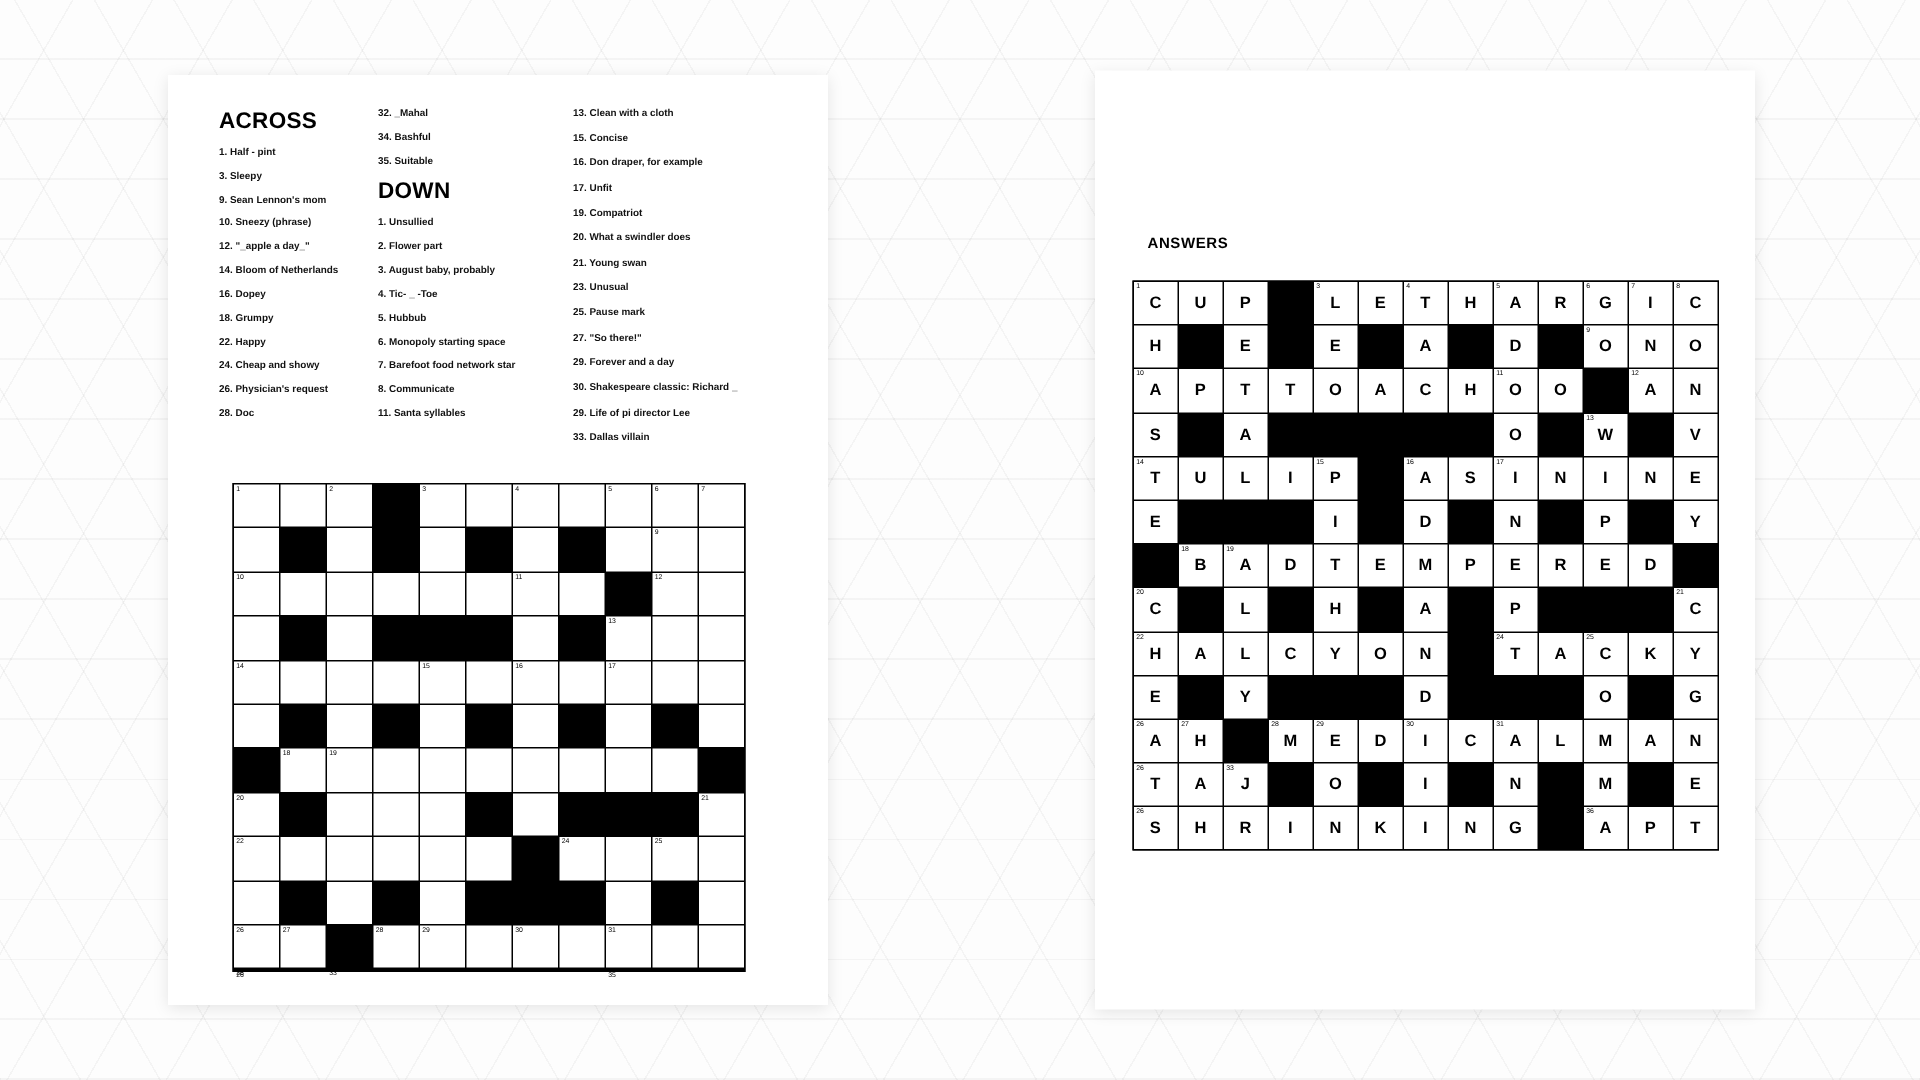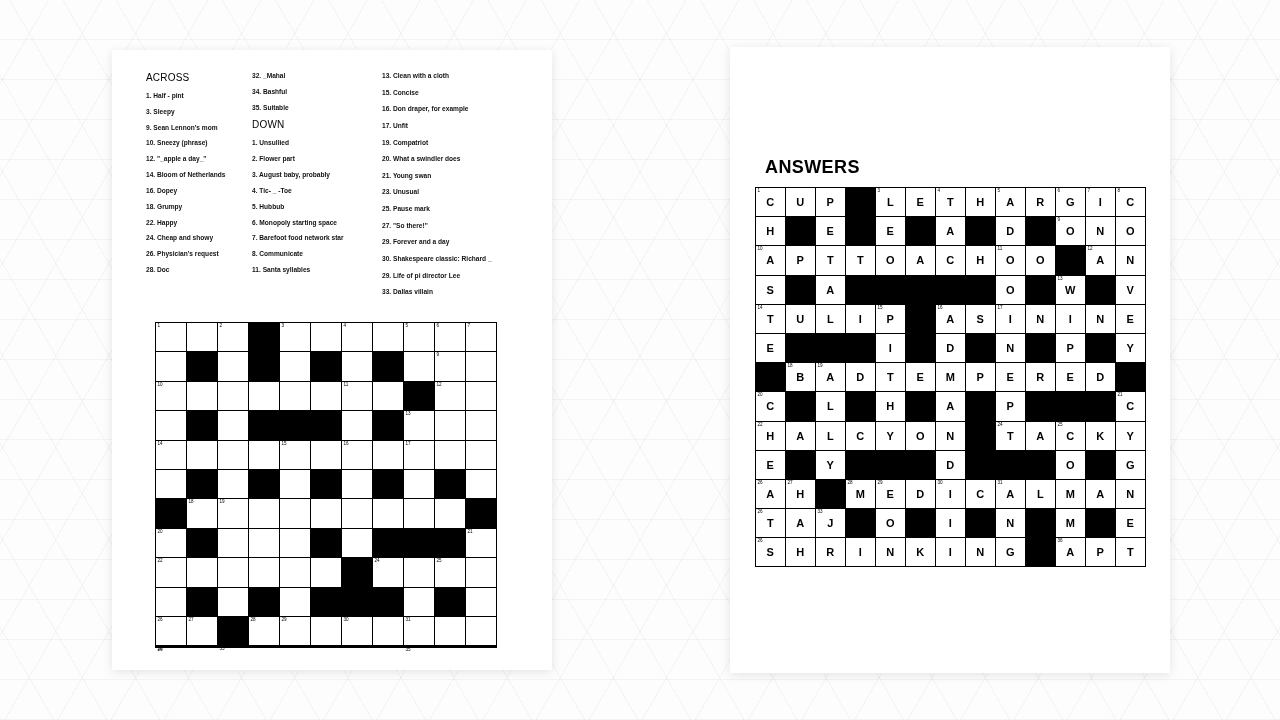--- a/index.html
+++ b/index.html
@@ -43,22 +43,22 @@
     left: 34px; top: 22px;
     width: 400px;
     display: flex;
     gap: 0px;
   }
   .clue-col { width: 104px; }
   .clue-col.col1 { width: 106px; }
   .clue-col.col2 { width: 130px; }
   .clue-col.col3 { width: 164px; }
   .clue-heading {
-    font-size: 10px;
-    font-weight: normal;
+    font-size: 15px;
+    font-weight: bold;
     letter-spacing: 0.2px;
     color: #000;
     margin: 0 0 9px 0;
   }
   .clue-heading.down { margin-top: 4px; }
   .clue {
     font-size: 6.6px;
     font-weight: bold;
     color: #111;
     line-height: 1.25;
@@ -108,21 +108,21 @@
   #answers-grid {
     left: 25px; top: 140px;
     grid-template-columns: repeat(13, 29px);
     grid-template-rows: repeat(13, 28.2px);
   }
 
   
   .answers-title {
     position: absolute;
     left: 35px; top: 110px;
-    font-size: 18px;
+    font-size: 10px;
     font-weight: bold;
     letter-spacing: 0.4px;
     color: #000;
   }
 </style>
 </head>
 <body>
 
 <div id="root">
 

